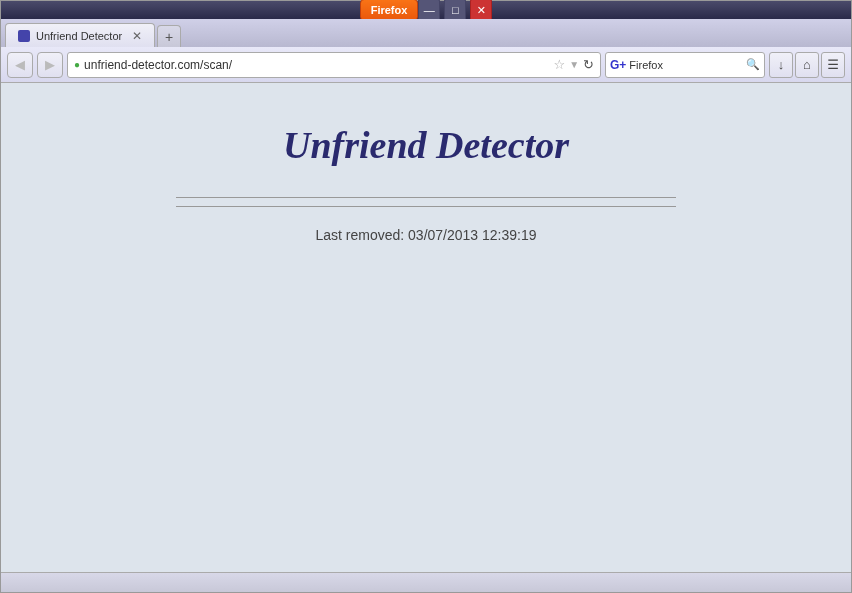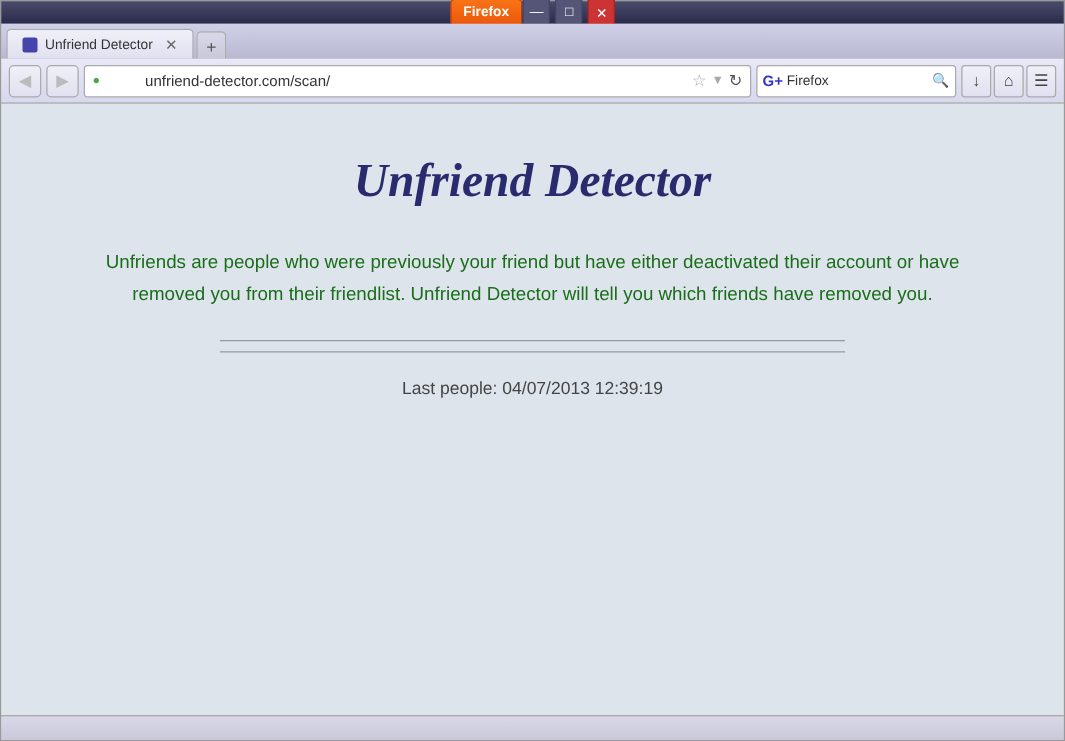--- a/index.html
+++ b/index.html
@@ -168,21 +168,20 @@
 
     .url-icon {
       font-size: 10px;
       color: #4a4;
     }
 
     .url-text {
       font-size: 12px;
       color: #333;
       flex: 1;
-      margin-left: 32px;
     }
 
     .url-star { color: #aaa; font-size: 13px; }
     .url-arrow { color: #aaa; font-size: 10px; }
     .url-refresh { color: #555; font-size: 13px; }
 
     .search-bar-container {
       display: flex;
       align-items: center;
       background: white;
@@ -353,30 +352,29 @@
         <span>☰</span>
       </div>
     </div>
   </div>
 
   <div class="content-area">
     <div class="page-content">
 
       <h1 class="page-title">Unfriend Detector</h1>
 
-      <p class="description-text">Unfriends are people who were previously your friend but have either deactivated their account or have removed you from their friendlist. Unfriend Detector will tell you which friends have removed you.</p>
 
       <hr class="divider">
 
 
       <hr class="divider">
 
       <p class="last-scanned-text">
-        <span>Last people: </span>
-        <span>04/07/2013 12:39:19</span>
+        <span>Last removed: </span>
+        <span>03/07/2013 12:39:19</span>
       </p>
 
     </div>
   </div>
 
   <div class="status-bar">
     <span></span>
   </div>
 
 </div>

